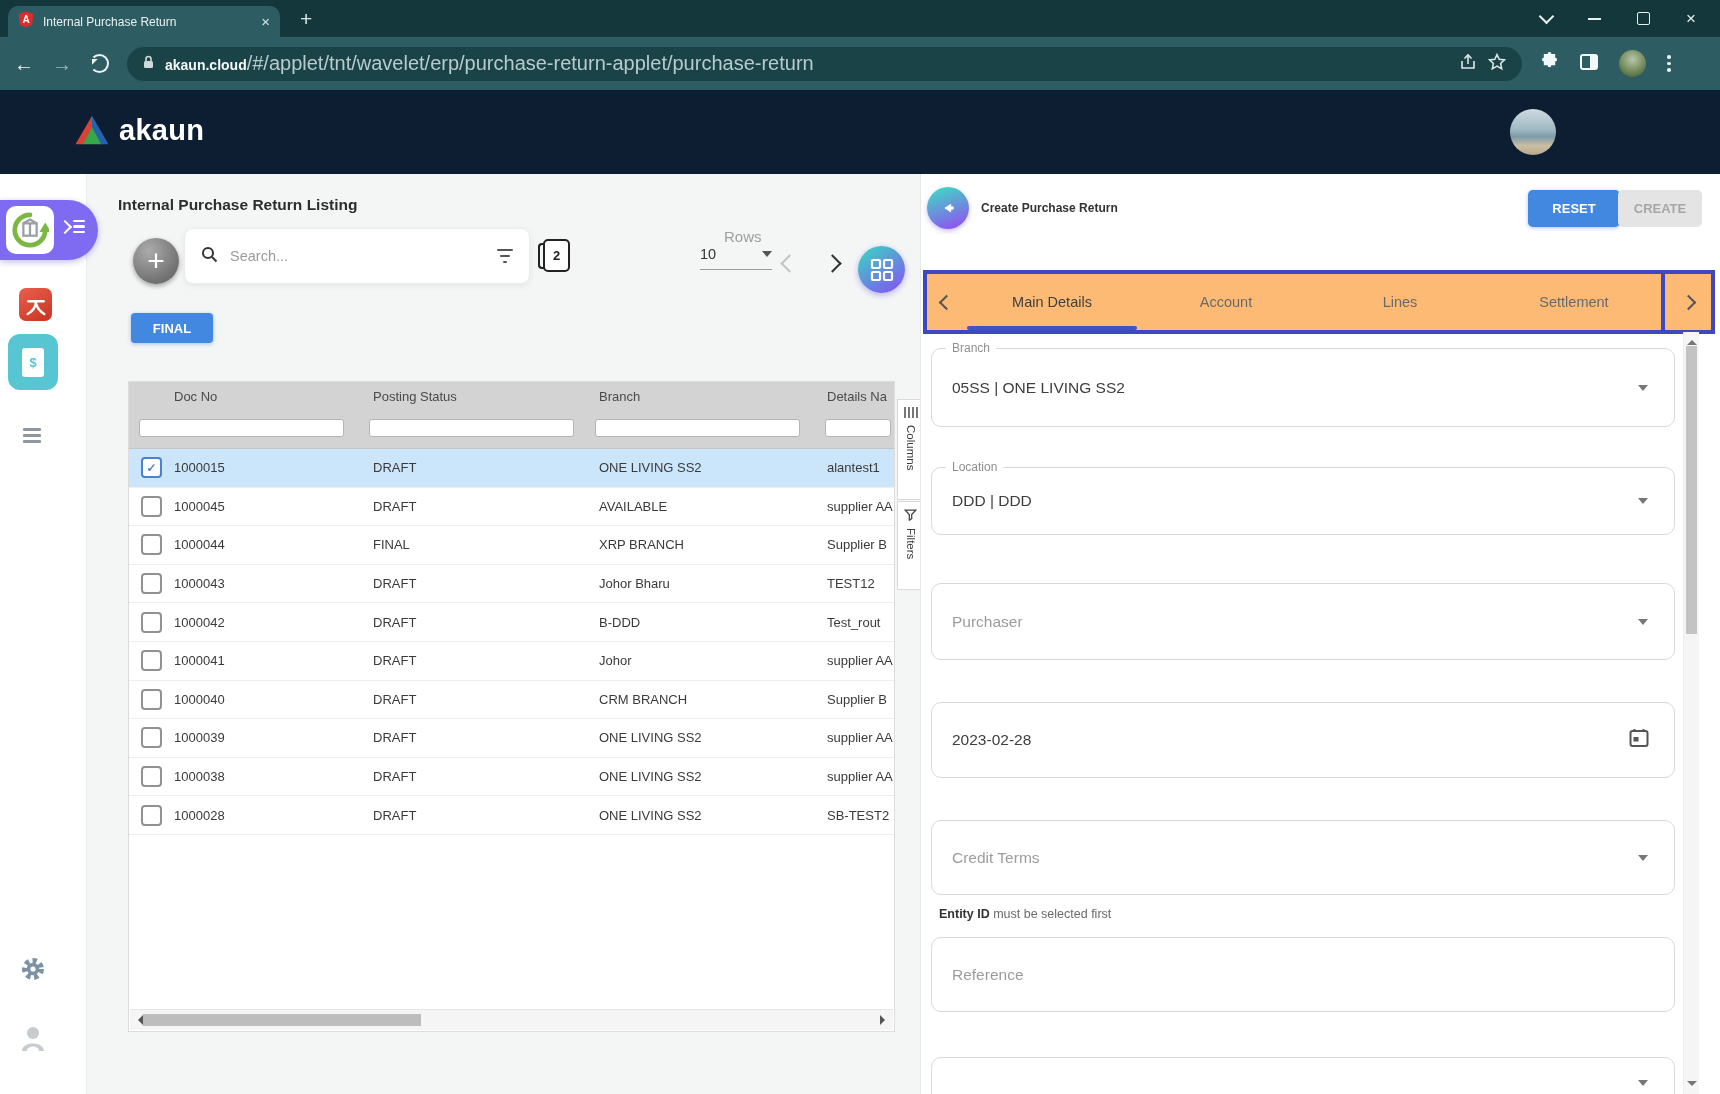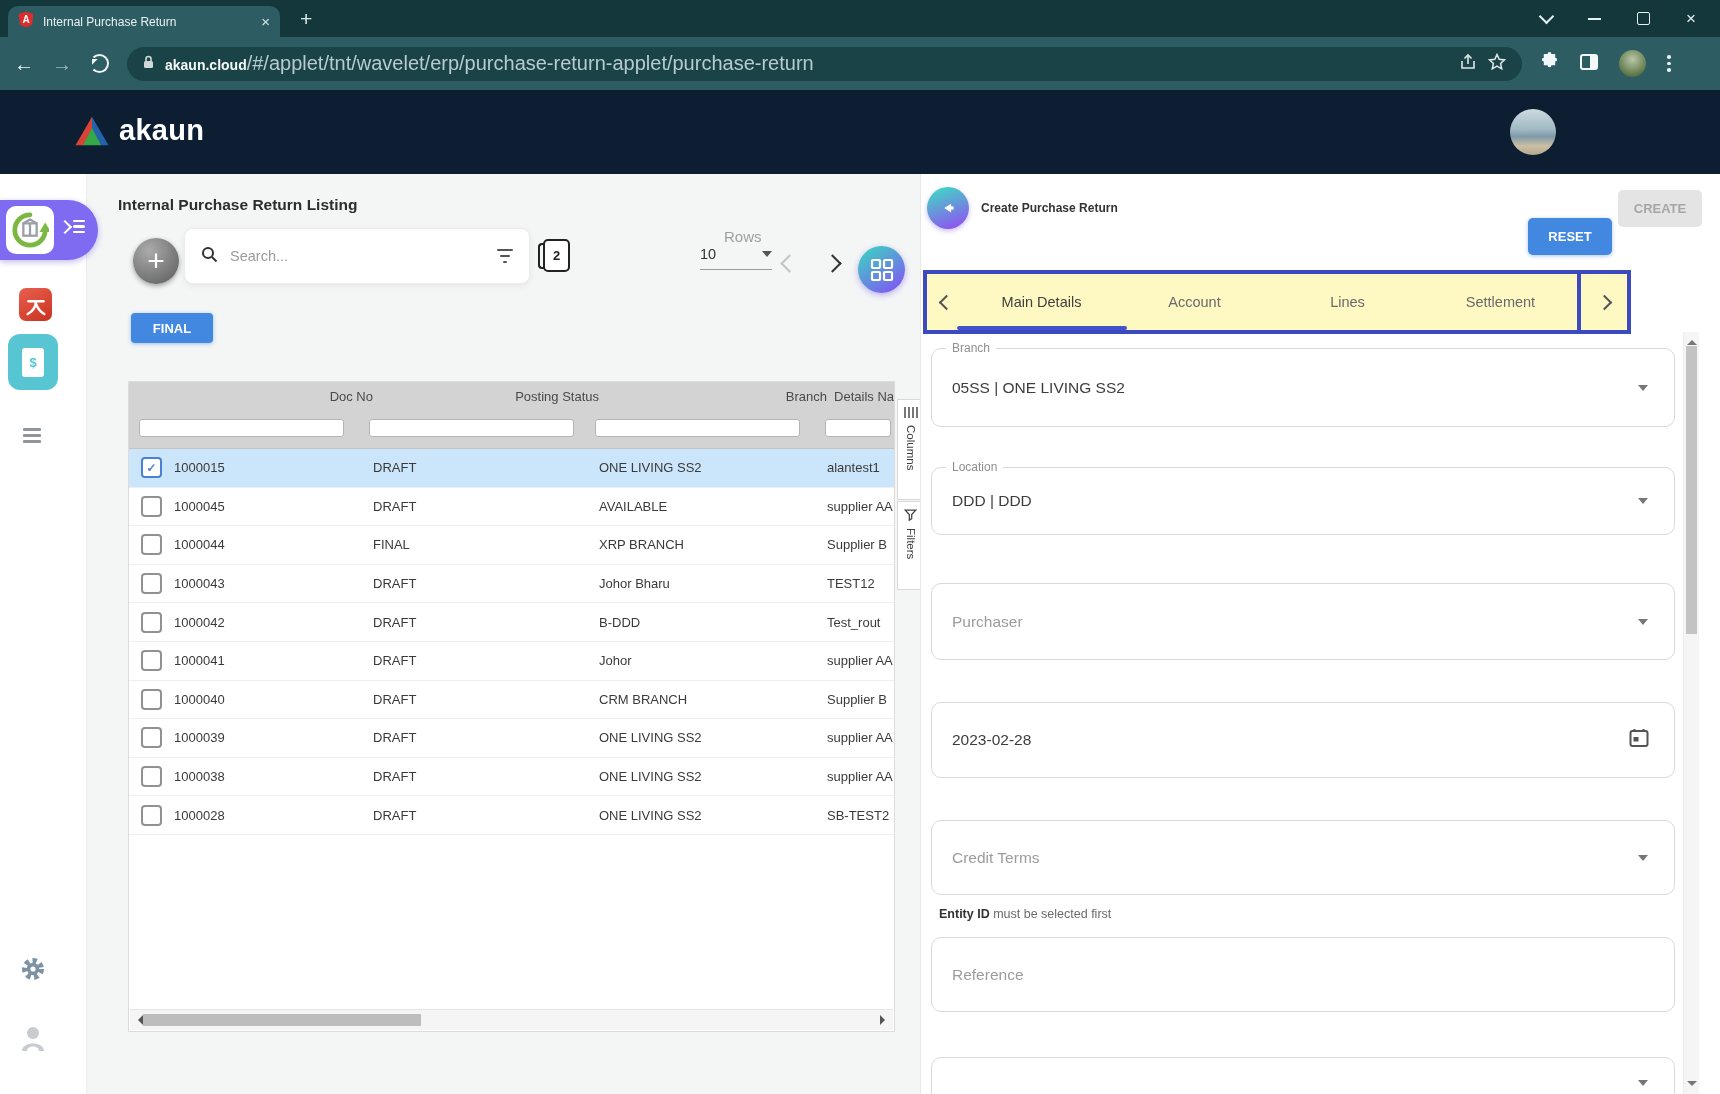--- a/index.html
+++ b/index.html
@@ -28,21 +28,21 @@
   .url-domain{font-size:14px;color:#f4f8f8;font-weight:700;}
   .url-path{font-size:20px;color:#b7cbcc;font-weight:400;}
   .url-spacer{flex:1;}
   .tool-ic{color:#e6eeee;}
   .tool-right{display:flex;align-items:center;gap:21px;padding-right:4px;}
   .b-avatar{width:27px;height:27px;border-radius:50%;background:radial-gradient(circle at 50% 35%,#b9c7a8,#6c8457 60%,#40502f);}
   .kebab{display:flex;flex-direction:column;gap:3px;}
   .kebab i{width:3.5px;height:3.5px;border-radius:50%;background:#e8f0f0;}
   
   .appheader{position:absolute;left:0;top:90px;width:100%;height:84px;background:#0d1d32;}
-  .logo{position:absolute;left:74px;top:24px;display:flex;align-items:flex-end;gap:9px;}
+  .logo{position:absolute;left:74px;top:24px;display:flex;align-items:flex-start;gap:9px;}
   .logo-text{color:#fff;font-size:29px;font-weight:700;letter-spacing:.3px;}
   .u-avatar{position:absolute;right:164px;top:19px;width:46px;height:46px;border-radius:50%;
     background:linear-gradient(180deg,#cfdbe2 0%,#9fb8c2 45%,#7e9aa8 60%,#cabfa4 80%,#b7a88d 100%);}
   
   .rail{position:absolute;left:0;top:174px;width:86px;height:920px;background:#fff;border-right:1px solid #ececec;}
   .rail-pill{position:absolute;left:0;top:200px;width:98px;height:60px;background:#7e6bf2;border-radius:0 30px 30px 0;
     box-shadow:0 2px 6px rgba(80,60,200,.35);}
   .rail-pill .appbox{position:absolute;left:6px;top:6px;width:48px;height:48px;background:#fff;border-radius:10px;display:flex;align-items:center;justify-content:center;}
   .pill-toggle{position:absolute;right:13px;top:20px;display:flex;align-items:center;gap:3px;color:#fff;}
   .pill-bars{display:flex;flex-direction:column;gap:3px;}
@@ -76,21 +76,21 @@
   .pg-prev{position:absolute;left:783px;top:256px;color:#c4c4c4;}
   .pg-next{position:absolute;left:826px;top:256px;color:#333;}
   .pg-prev .chv,.pg-next .chv{width:11px;height:11px;border-width:2.4px;}
   .grid-btn{position:absolute;left:858px;top:246px;width:47px;height:47px;border-radius:50%;
     background:linear-gradient(145deg,#3ecfc3 8%,#7d5df1 88%);box-shadow:0 2px 6px rgba(90,70,220,.4);
     display:flex;align-items:center;justify-content:center;}
   .final-btn{position:absolute;left:131px;top:313px;width:82px;height:30px;background:#4287e0;border-radius:4px;
     color:#fff;font-size:13px;font-weight:700;display:flex;align-items:center;justify-content:center;box-shadow:0 1px 4px rgba(40,110,220,.4);}
   
   .tbl{position:absolute;left:128px;top:381px;width:767px;height:651px;background:#fff;border:1px solid #dcdcdc;box-sizing:border-box;overflow:hidden;}
-  .thead{height:28px;background:#d3d3d3;display:flex;align-items:center;font-size:13px;color:#4a4a4a;text-align:right;}
+  .thead{height:28px;background:#d3d3d3;display:flex;align-items:center;font-size:13px;color:#4a4a4a;}
   .tfilter{height:38px;background:#d3d3d3;position:relative;border-bottom:1px solid #c4c4c4;}
   .tfilter input{position:absolute;top:9px;height:18px;border:1px solid #b5b5b5;border-radius:3px;background:#fff;outline:none;
     font-family:"Liberation Sans",sans-serif;font-size:12px;color:#444;padding:0 4px;box-sizing:border-box;}
   .fi1{left:10px;width:205px;} .fi2{left:240px;width:205px;} .fi3{left:466px;width:205px;} .fi4{left:696px;width:66px;}
   .c{box-sizing:border-box;overflow:hidden;white-space:nowrap;}
   .c0{width:45px;display:flex;justify-content:center;} .c1{width:199px;} .c2{width:226px;} .c3{width:228px;} .c4{flex:1;}
   .trow{height:37.6px;display:flex;align-items:center;border-bottom:1px solid #efefef;font-size:13px;color:#3a3a3a;background:#fff;}
   .trow.selected{background:#cbe5fa;}
   .cb{width:17px;height:17px;border:2px solid #919191;border-radius:4px;background:#fff;display:flex;align-items:center;justify-content:center;}
   .cb .tick{display:none;font-size:12px;font-weight:700;color:#4a80d6;line-height:1;}
@@ -104,25 +104,25 @@
     display:flex;flex-direction:column;align-items:center;padding-top:7px;gap:7px;}
   .strip-columns{left:897px;top:399px;height:101px;}
   .strip-filters{left:897px;top:501px;height:89px;}
   .strip-text{writing-mode:vertical-rl;font-size:11.5px;color:#3c3c3c;}
   .colbars{display:flex;gap:2px;} .colbars i{width:2px;height:11px;background:#8a4a4a;background:#777;}
   
   .panel{position:absolute;left:920px;top:174px;width:800px;height:920px;background:#fff;border-left:1px solid #e8e8e8;box-sizing:border-box;overflow:hidden;}
   .back-btn{position:absolute;left:6px;top:13px;width:42px;height:42px;border-radius:50%;
     background:linear-gradient(160deg,#43d2c6 10%,#8e55f0 90%);display:flex;align-items:center;justify-content:center;box-shadow:0 2px 5px rgba(100,70,220,.35);}
   .p-title{position:absolute;left:60px;top:27px;font-size:12px;font-weight:700;color:#333;}
-  .reset-btn{position:absolute;left:607px;top:16px;width:84px;height:37px;background:#4287e0;border-radius:5px;
-    color:#fff;font-size:13px;font-weight:700;display:flex;align-items:center;justify-content:center;box-shadow:0 1px 4px rgba(40,110,220,.4);margin-top:28px;}
+  .reset-btn{position:absolute;left:607px;top:16px;width:92px;height:37px;background:#4287e0;border-radius:5px;
+    color:#fff;font-size:13px;font-weight:700;display:flex;align-items:center;justify-content:center;box-shadow:0 1px 4px rgba(40,110,220,.4);}
   .create-btn{position:absolute;left:697px;top:16px;width:84px;height:37px;background:#e4e4e4;border-radius:5px;
     color:#a6a6a6;font-size:13px;font-weight:700;display:flex;align-items:center;justify-content:center;}
-  .tabbox{position:absolute;left:2px;top:96px;width:708px;height:64px;border:4px solid #3b4abf;background:#fef9c3;box-sizing:border-box;display:flex;align-items:stretch;}
+  .tabbox{position:absolute;left:2px;top:96px;width:792px;height:64px;border:4px solid #3b4abf;background:#fdba74;box-sizing:border-box;display:flex;align-items:stretch;}
   .tab-chev{width:38px;display:flex;align-items:center;justify-content:center;color:#555;}
   .tab-chev .chv{width:9px;height:9px;border-width:2px;}
   .tab-chev.rightend{width:46px;border-left:4px solid #3b4abf;}
   .ptab{flex:1;display:flex;align-items:center;justify-content:center;font-size:14.5px;color:#6a6a6a;position:relative;}
   .ptab.active{color:#3f3f3f;}
   .ptab.active .underline{position:absolute;bottom:0;left:50%;transform:translateX(-50%);width:170px;height:4px;background:#4153c6;border-radius:2px;}
   .field{position:absolute;left:10px;width:744px;border:1px solid #d9d9d9;border-radius:10px;background:#fff;box-sizing:border-box;}
   .f-label{position:absolute;top:-8px;left:14px;background:#fff;padding:0 6px;font-size:12px;color:#8f8f8f;}
   .f-value{position:absolute;left:20px;top:50%;transform:translateY(-50%);font-size:15.5px;color:#3d3d3d;}
   .f-placeholder{position:absolute;left:20px;top:50%;transform:translateY(-50%);font-size:15.5px;color:#9c9c9c;}

